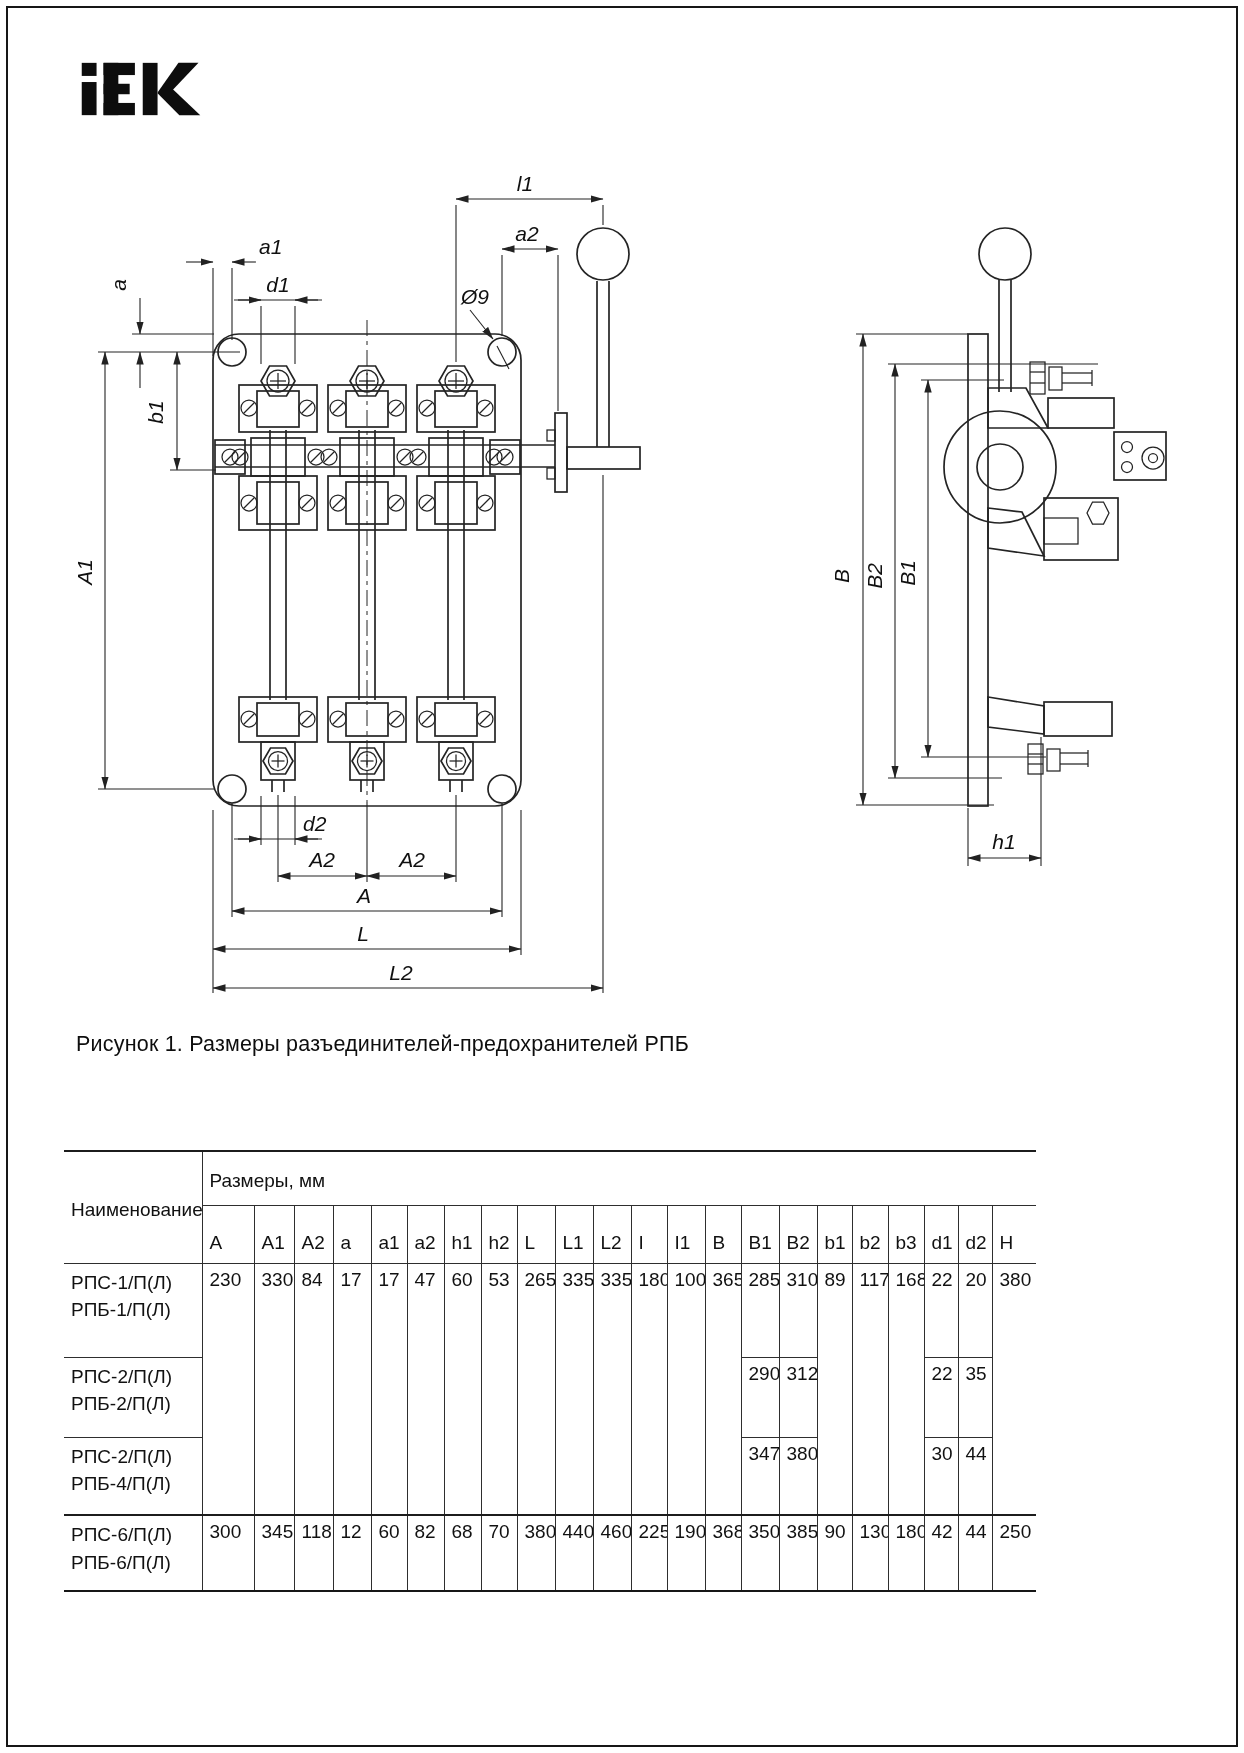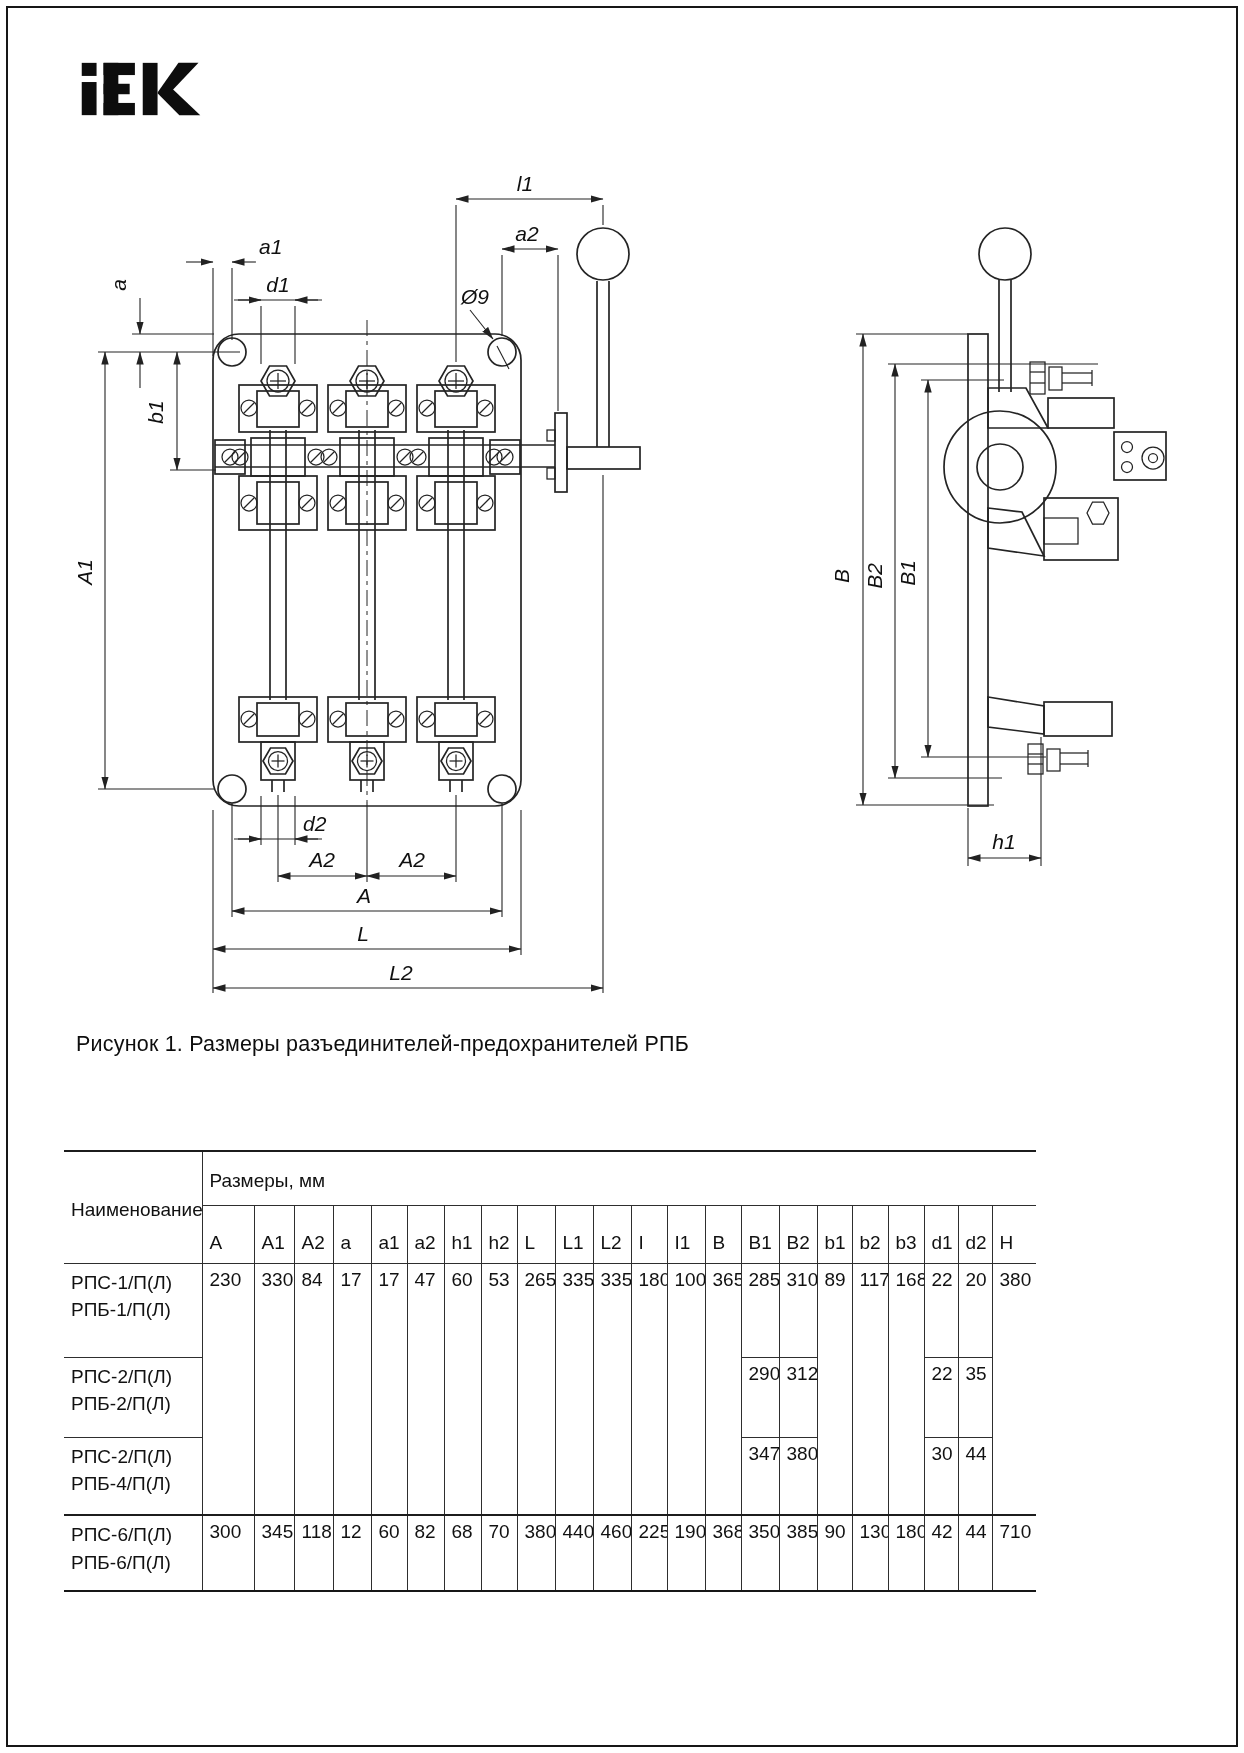--- a/index.html
+++ b/index.html
@@ -426,17 +426,17 @@
     <td class="c">225</td>
     <td class="c">190</td>
     <td class="c">368</td>
     <td class="c">350</td>
     <td class="c">385</td>
     <td class="c">90</td>
     <td class="c">130</td>
     <td class="c">180</td>
     <td class="c">42</td>
     <td class="c">44</td>
-    <td class="c">710</td>
+    <td class="c">250</td>
   </tr>
 </tbody>
     </table>
 </div>
 
 </body></html>

